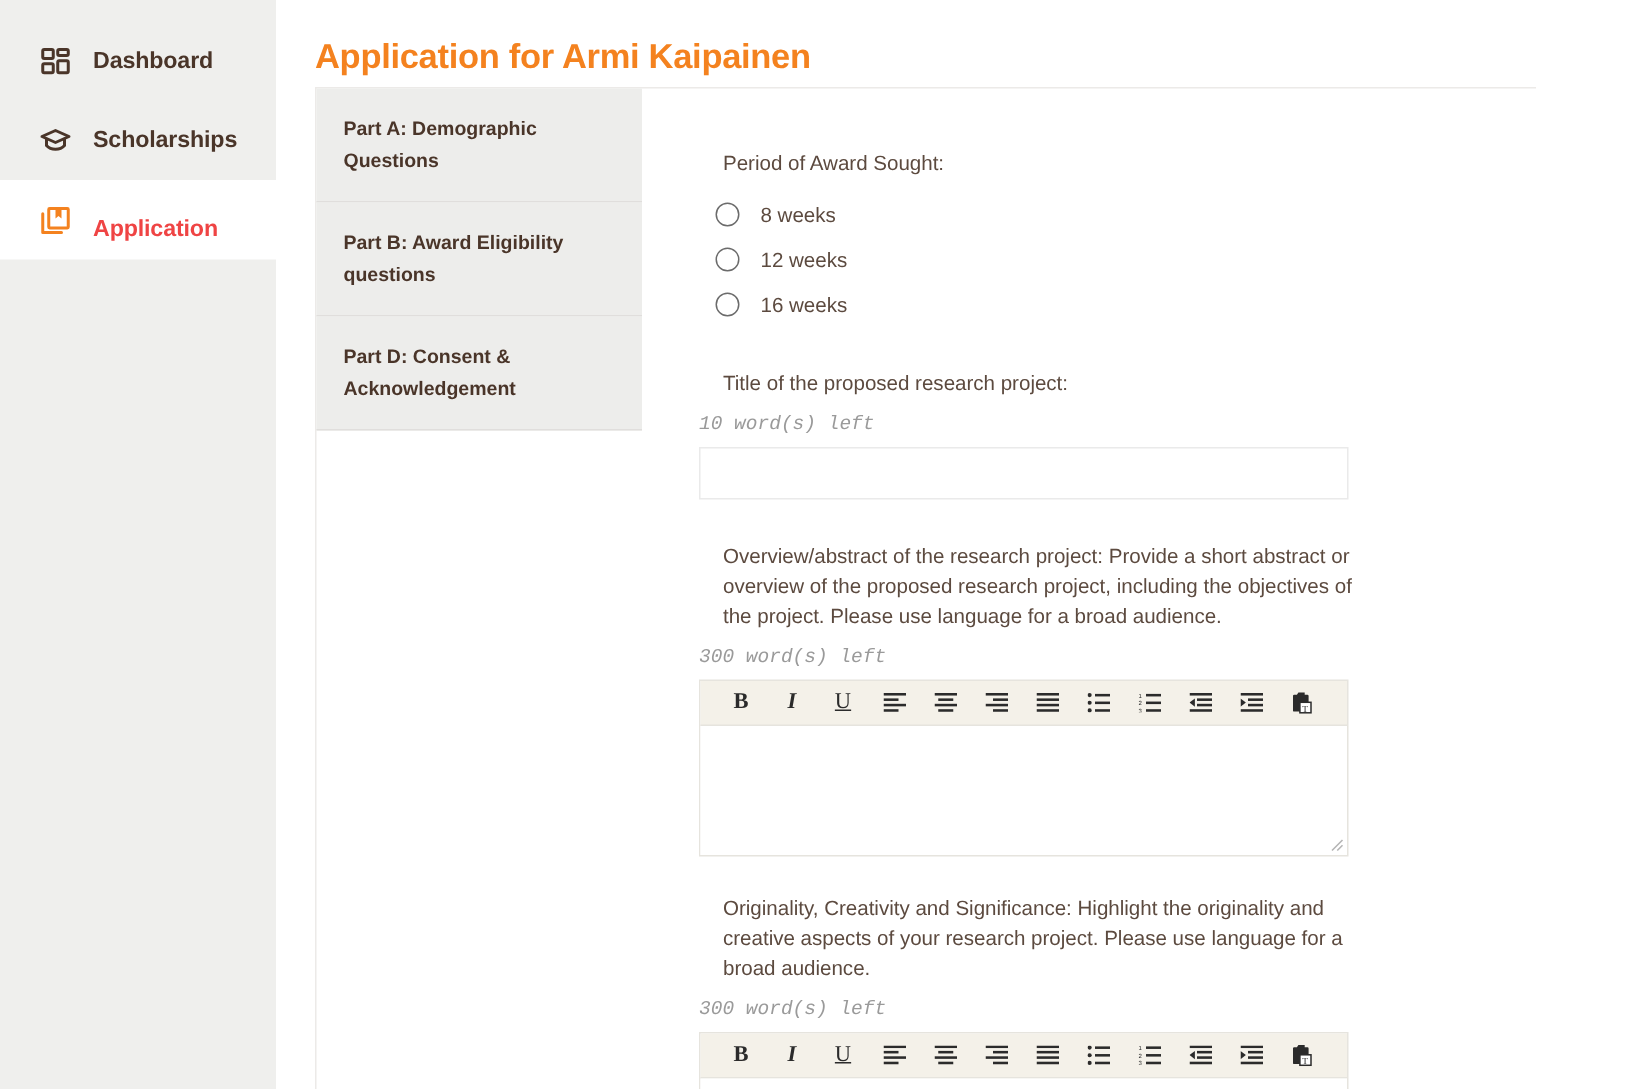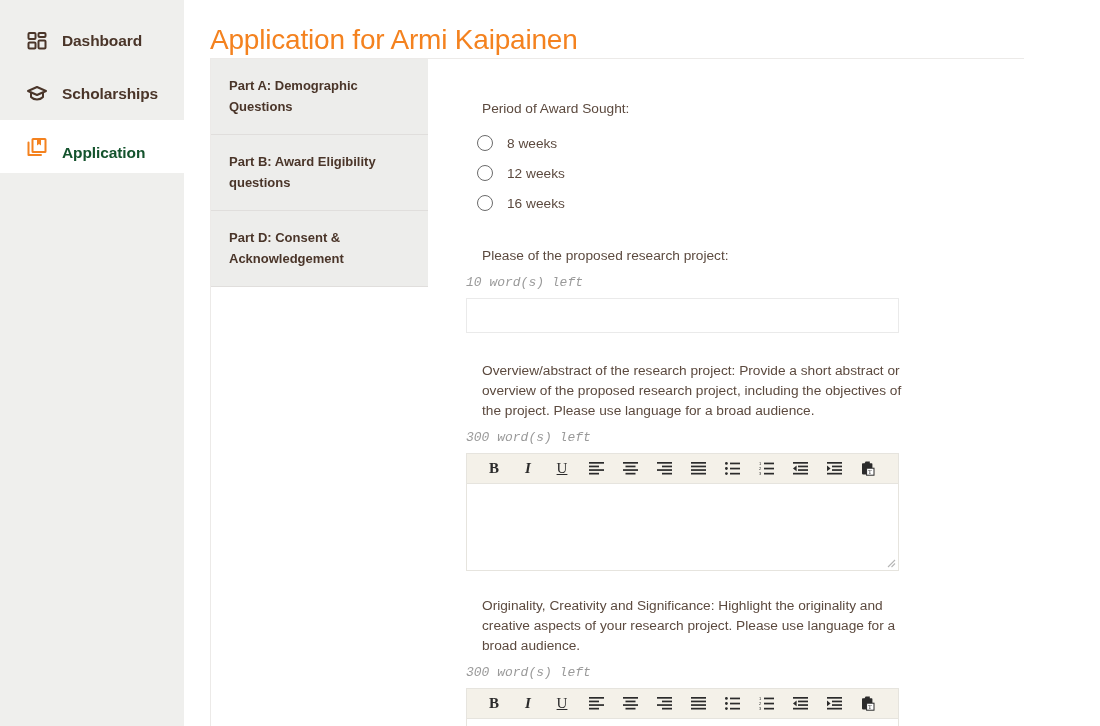--- a/index.html
+++ b/index.html
@@ -35,35 +35,35 @@
   .nav-item.active {
     background: #ffffff;
   }
   .nav-label {
     font-size: 15.5px;
     font-weight: bold;
     color: #4a3529;
     letter-spacing: -0.1px;
     white-space: nowrap;
   }
-  .nav-item.active .nav-label { color: #14532d; margin-top: 12px; }
+  .nav-item.active .nav-label { color: #ef4444; margin-top: 12px; }
   .nav-icon { width: 22px; height: 22px; flex: 0 0 22px; display:block; }
 
   
   .main {
     flex: 1;
     position: relative;
     background: #ffffff;
     height: 726px;
     overflow: hidden;
   }
   .page-title {
     color: #f4821f;
-    font-size: 28px;
-    font-weight: normal;
+    font-size: 23px;
+    font-weight: bold;
     margin: 0;
     padding: 24px 0 0 26px;
     letter-spacing: -0.2px;
   }
   .content-card {
     position: absolute;
     left: 26px;
     top: 58px;
     width: 892px;
     min-height: 668px;
@@ -260,21 +260,21 @@
               <span class="radio-text">12 weeks</span>
             </label>
             <label class="radio-row">
               <span class="radio-circle"></span>
               <span class="radio-text">16 weeks</span>
             </label>
           </div>
         </div>
 
         <div class="block">
-          <p class="q-label">Please of the proposed research project:</p>
+          <p class="q-label">Title of the proposed research project:</p>
           <p class="hint">10 word(s) left</p>
           <input class="text-input" type="text" value="" style="">
         </div>
 
         <div class="block">
           <p class="q-label">Overview/abstract of the research project: Provide a short abstract or overview of the proposed research project, including the objectives of the project. Please use language for a broad audience.</p>
           <p class="hint">300 word(s) left</p>
 
           <div class="editor">
             <div class="editor-toolbar">

